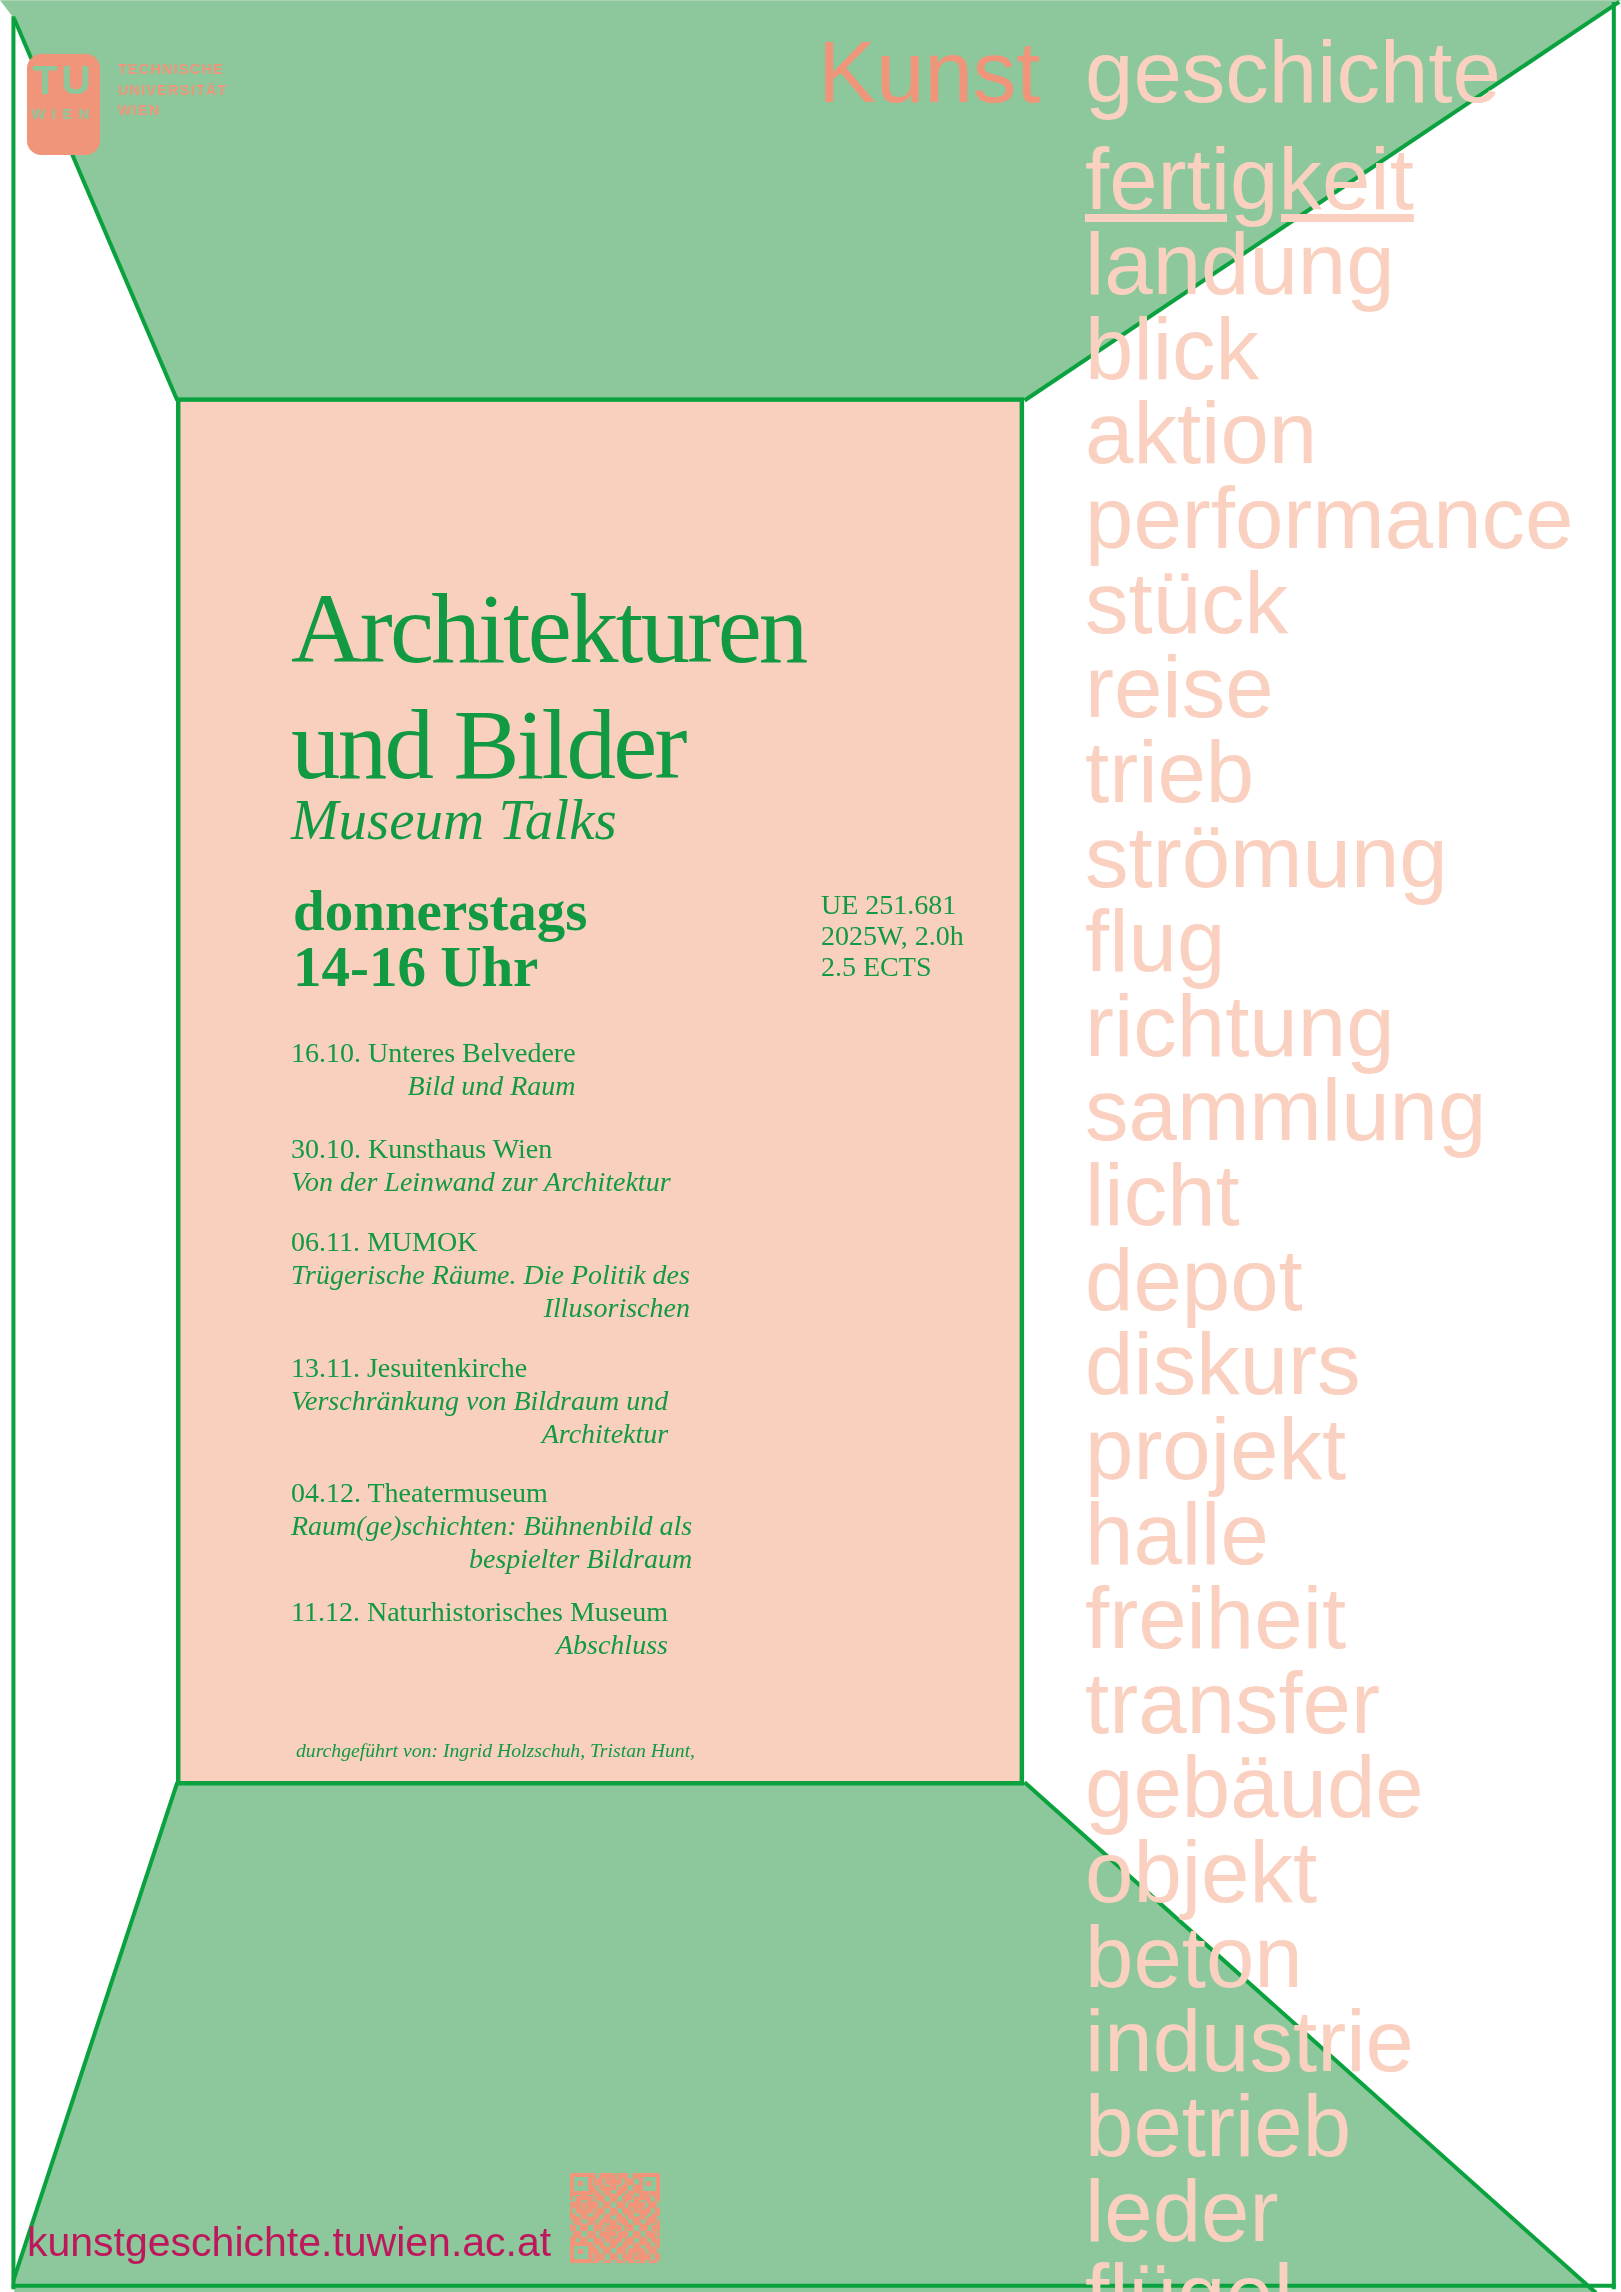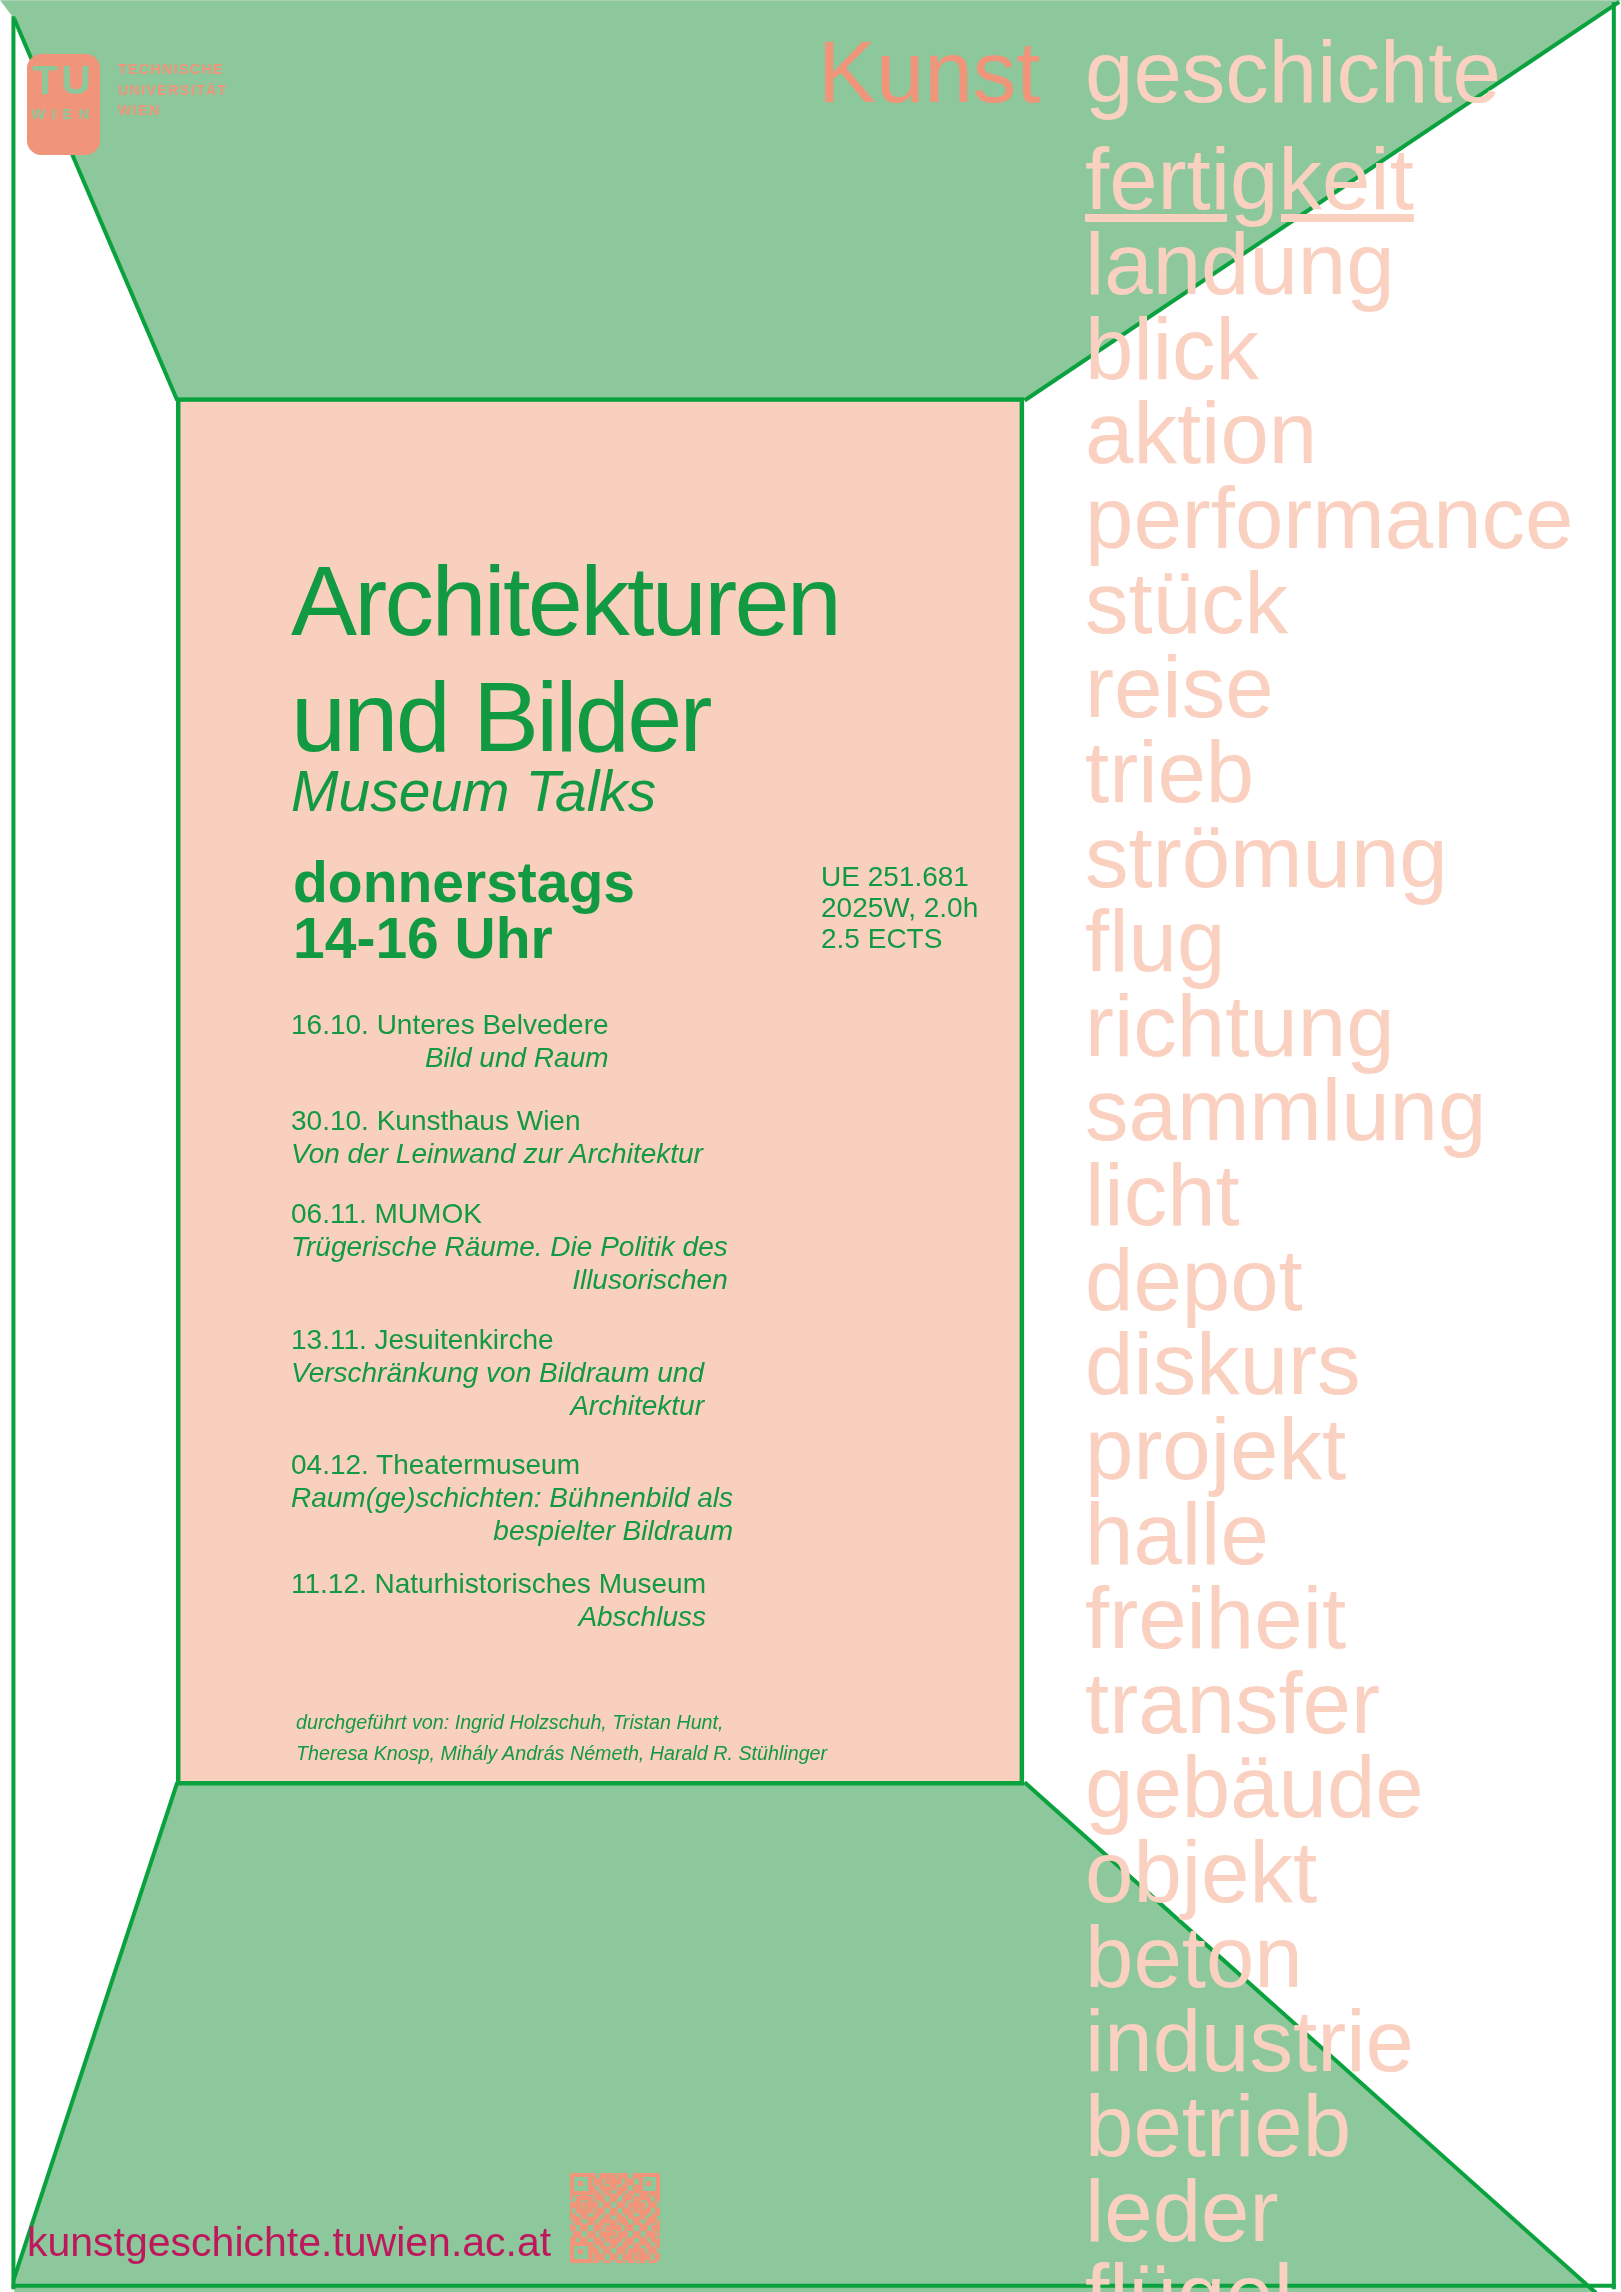--- a/index.html
+++ b/index.html
@@ -18,21 +18,21 @@
   .tu-caption{left:118px;top:59px;color:#f0947a;font-weight:bold;font-size:14.3px;
     letter-spacing:1.3px;line-height:20.6px;}
 
   
   .kunst-word{left:818px;top:30px;font-size:87px;line-height:84px;color:#f0947a;}
   .geschichte-word{left:1085px;top:30px;font-size:87px;line-height:84px;color:#fad1c0;}
   #word-column .word{position:absolute;left:1085px;font-size:87px;line-height:84px;
     color:#fad1c0;white-space:nowrap;}
 
   
-  .serif{font-family:Liberation Sans, sans-serif;color:#119a42;}
+  .serif{font-family:Liberation Serif, serif;color:#119a42;margin-top:28px;}
   .title-line{font-size:99px;line-height:1;letter-spacing:-2.7px;left:291px;white-space:nowrap;}
   .subtitle{font-size:57px;line-height:1;font-style:italic;left:291px;}
   .time-line{font-size:57px;line-height:1;font-weight:bold;left:293px;}
   .course-block{left:821px;top:861px;font-size:28px;line-height:31px;}
   .sched-item{left:291px;font-size:28px;line-height:33px;white-space:nowrap;}
   .sched-item .venue{display:block;}
   .sched-item .desc{display:block;font-style:italic;text-align:right;}
   .credits{left:296px;top:1707px;font-size:19.7px;line-height:31px;font-style:italic;}
 
   
@@ -147,21 +147,20 @@
   <span class="desc">Raum(ge)schichten: Bühnenbild als</span>
   <span class="desc">bespielter Bildraum</span>
 </div>
 <div class="abs serif sched-item" style="top:1567px">
   <span class="venue">11.12. Naturhistorisches Museum</span>
   <span class="desc">Abschluss</span>
 </div>
 
 <div class="abs serif credits">
   <div>durchgeführt von: Ingrid Holzschuh, Tristan Hunt,</div>
-  <div>Theresa Knosp, Mihály András Németh, Harald R. Stühlinger</div>
 </div>
 
 <div class="abs footer-url">kunstgeschichte.tuwien.ac.at</div>
 <div class="abs qr">
   <div class="finder f-tl"></div>
   <div class="finder f-tr"></div>
   <div class="finder f-bl"></div>
 </div>
 
 

